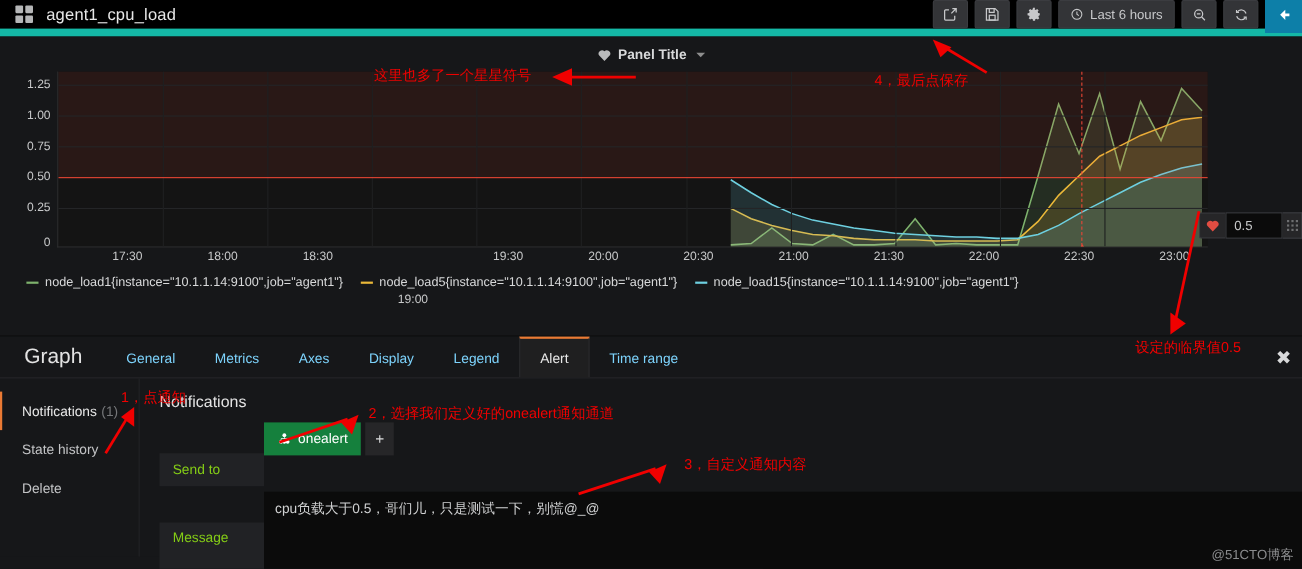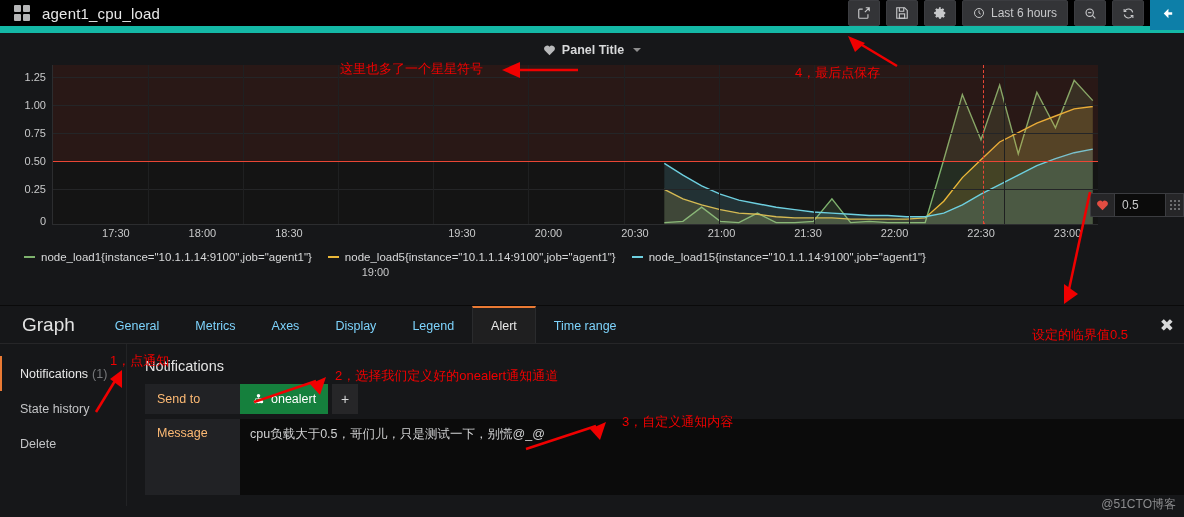--- a/index.html
+++ b/index.html
@@ -126,23 +126,24 @@
   .side-item {
     height:35px; display:flex; align-items:center; padding-left:18px;
     font-size:12.5px; color:#c3c4c6; cursor:pointer; border-left:2px solid transparent;
   }
   .side-item.active { color:#e8e8e8; border-left:2px solid #ea7a34; }
   .side-item .count { color:#76787a; margin-left:4px; }
   .ed-main { flex:1; padding:14px 0 0 0; }
   .sec-title { font-size:14.5px; color:#e3e3e3; padding:0 0 10px 18px; }
   .frow { display:flex; align-items:stretch; margin-bottom:5px; }
   .flabel {
-    width:95px; background:#212225; color:#fdba74; font-size:12.5px;
+    width:95px; background:#212225; color:#84cc16; font-size:12.5px;
     display:flex; align-items:center; padding-left:12px; height:30px;
     margin-left:18px;
+    margin-top:28px;
   }
   .ftag {
     background:#15803d; color:#fff; font-size:12.5px; height:30px;
     display:flex; align-items:center; gap:6px; padding:0 12px; cursor:pointer;
   }
   .fadd {
     width:26px; height:30px; background:#262628; color:#d8d9da;
     display:flex; align-items:center; justify-content:center;
     font-size:14px; margin-left:4px; cursor:pointer;
   }
@@ -379,21 +380,21 @@
       <div class="frow">
         <div class="flabel" style="height:76px; align-items:flex-start; padding-top:7px;">Message</div>
         <div class="fmsg">cpu负载大于0.5，哥们儿，只是测试一下，别慌@_@</div>
       </div>
     </div>
   </div>
 </div>
 
 <div class="anno" style="left:340px; top:60px;">这里也多了一个星星符号</div>
 <div class="anno" style="left:795px; top:64px;">4，最后点保存</div>
-<div class="anno" style="left:1032px; top:326px;">设定的临界值0.5</div>
+<div class="anno" style="left:1032px; top:307px;">设定的临界值0.5</div>
 <div class="anno" style="left:110px; top:352px;">1，点通知</div>
 <div class="anno" style="left:335px; top:367px;">2，选择我们定义好的onealert通知通道</div>
 <div class="anno" style="left:622px; top:413px;">3，自定义通知内容</div>
 
 <svg class="arrow" style="left:500px; top:58px; width:80px; height:24px;" viewBox="0 0 80 24">
   <line x1="78" y1="12" x2="16" y2="12" stroke="#f00000" stroke-width="2.5"></line>
   <polygon points="2,12 20,4 20,20" fill="#f00000"></polygon>
 </svg>
 <svg class="arrow" style="left:845px; top:34px; width:60px; height:36px;" viewBox="0 0 60 36">
   <line x1="52" y1="32" x2="12" y2="8" stroke="#f00000" stroke-width="2.5"></line>

